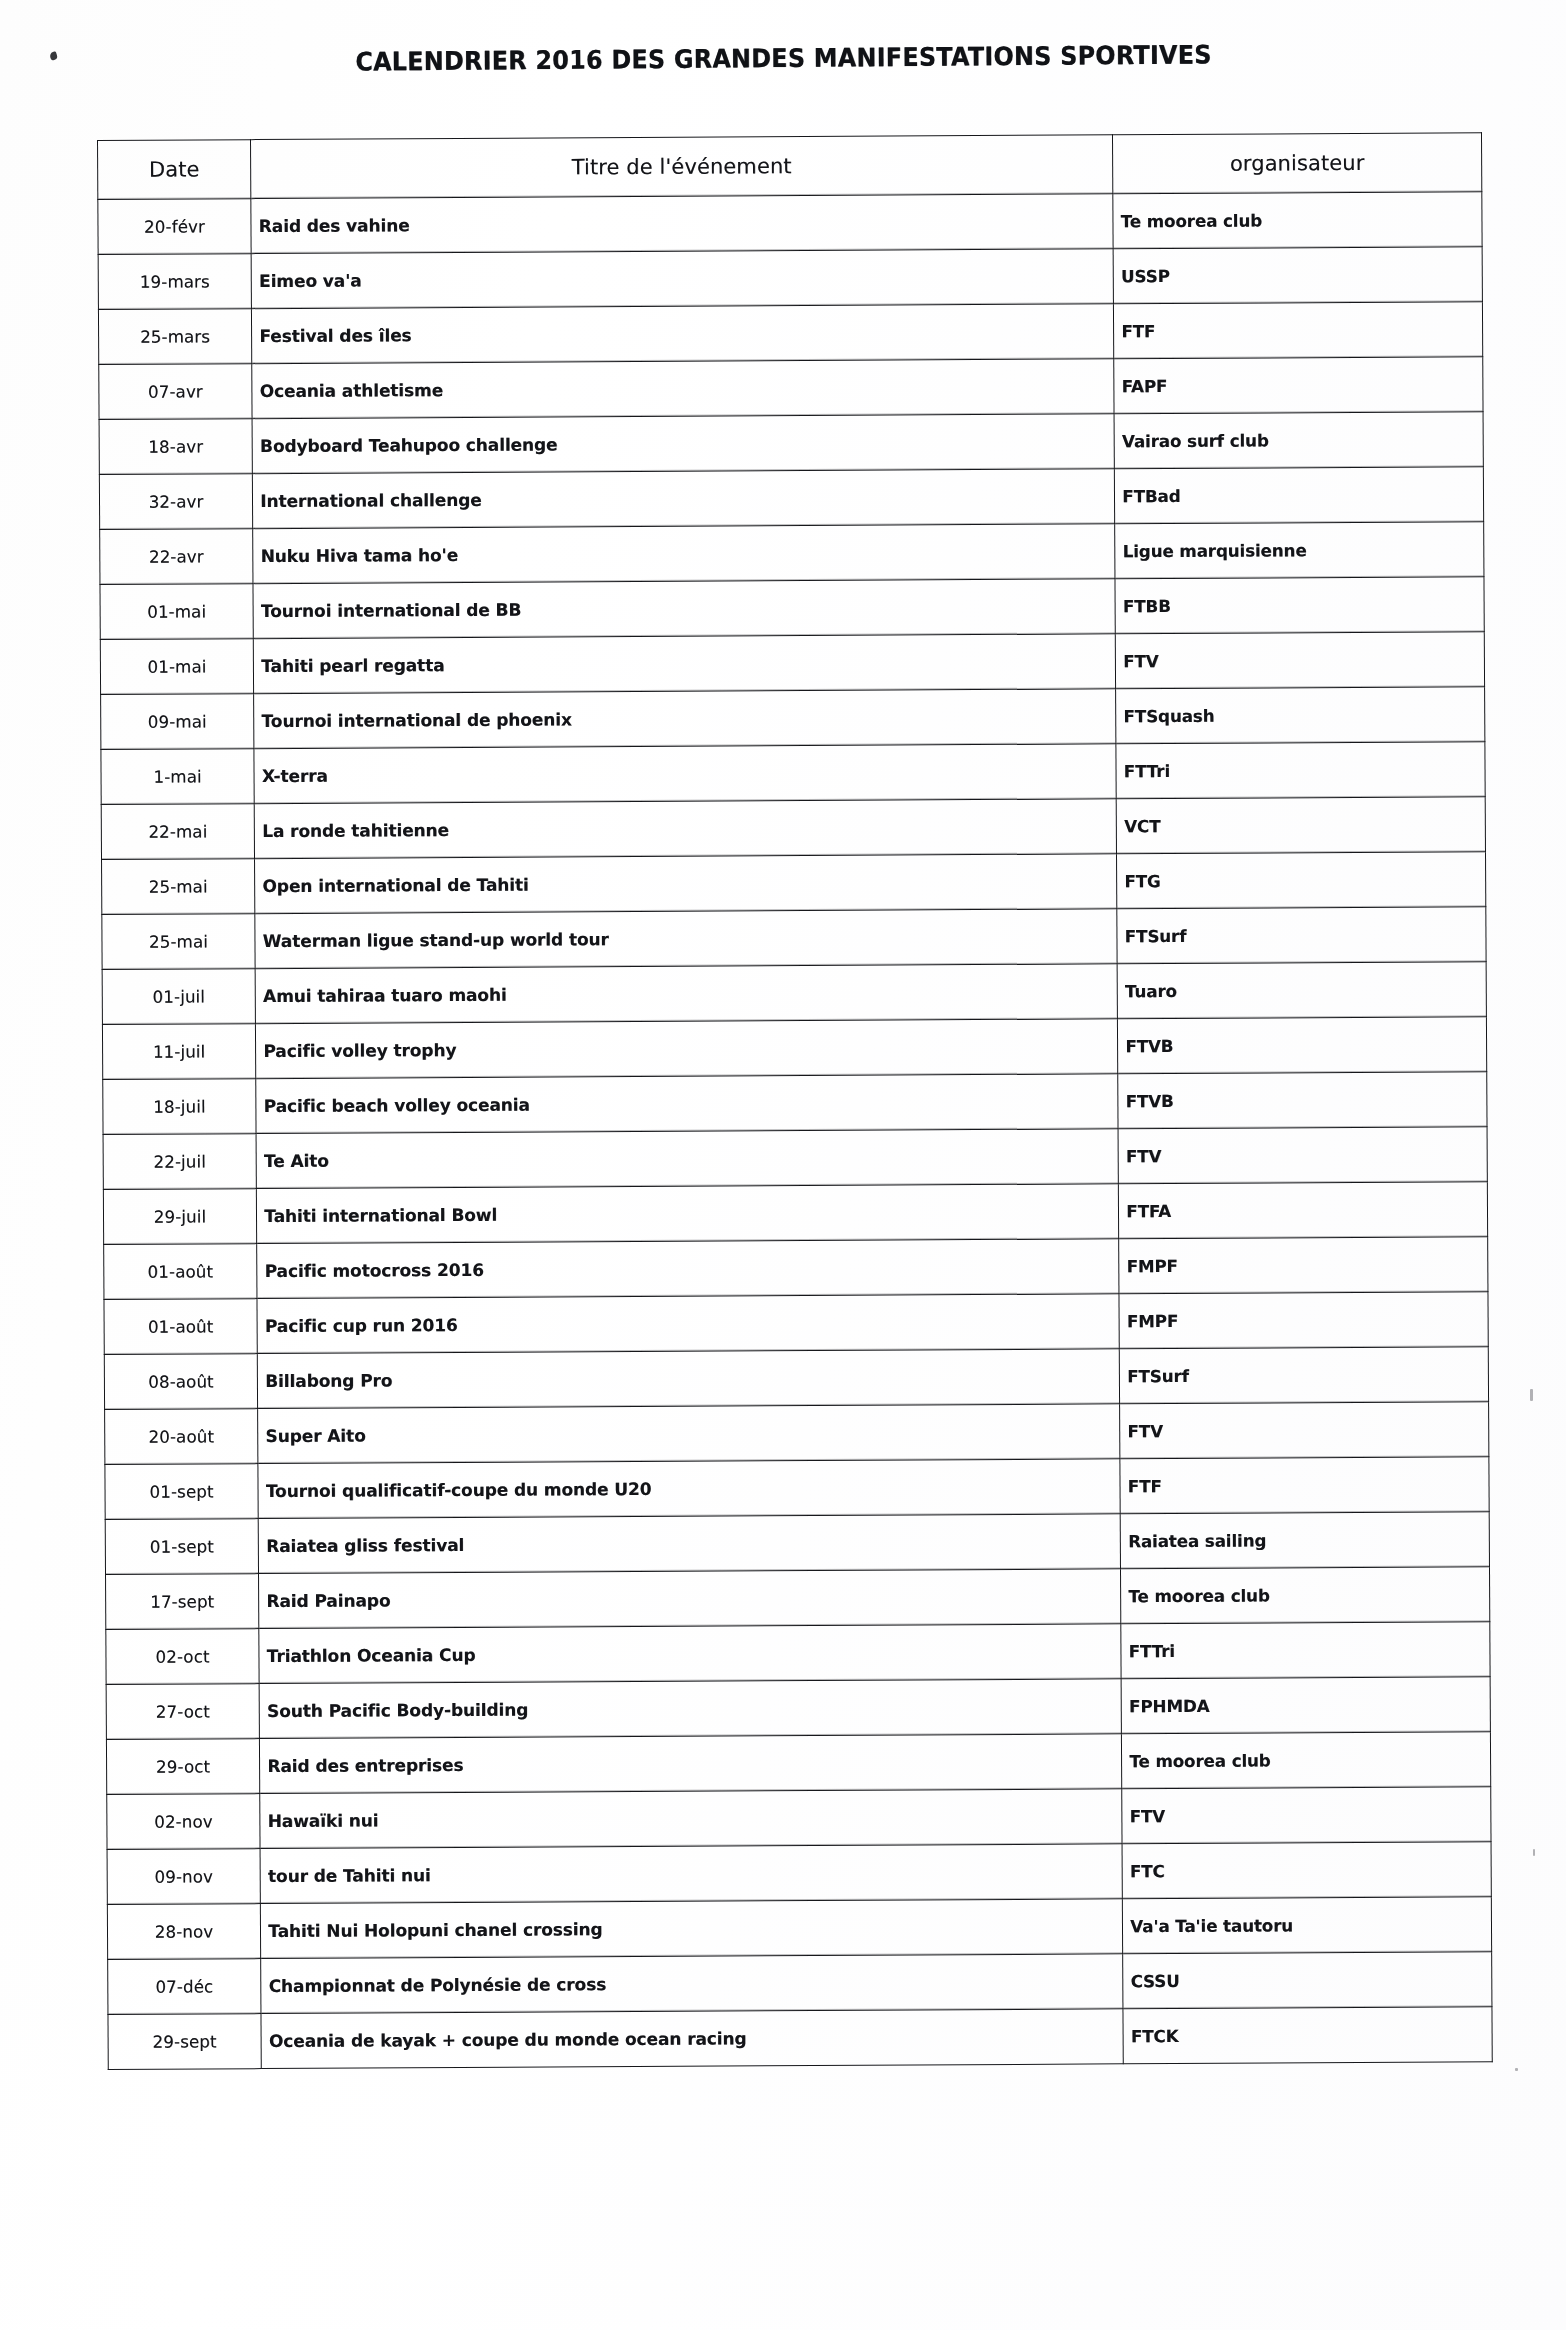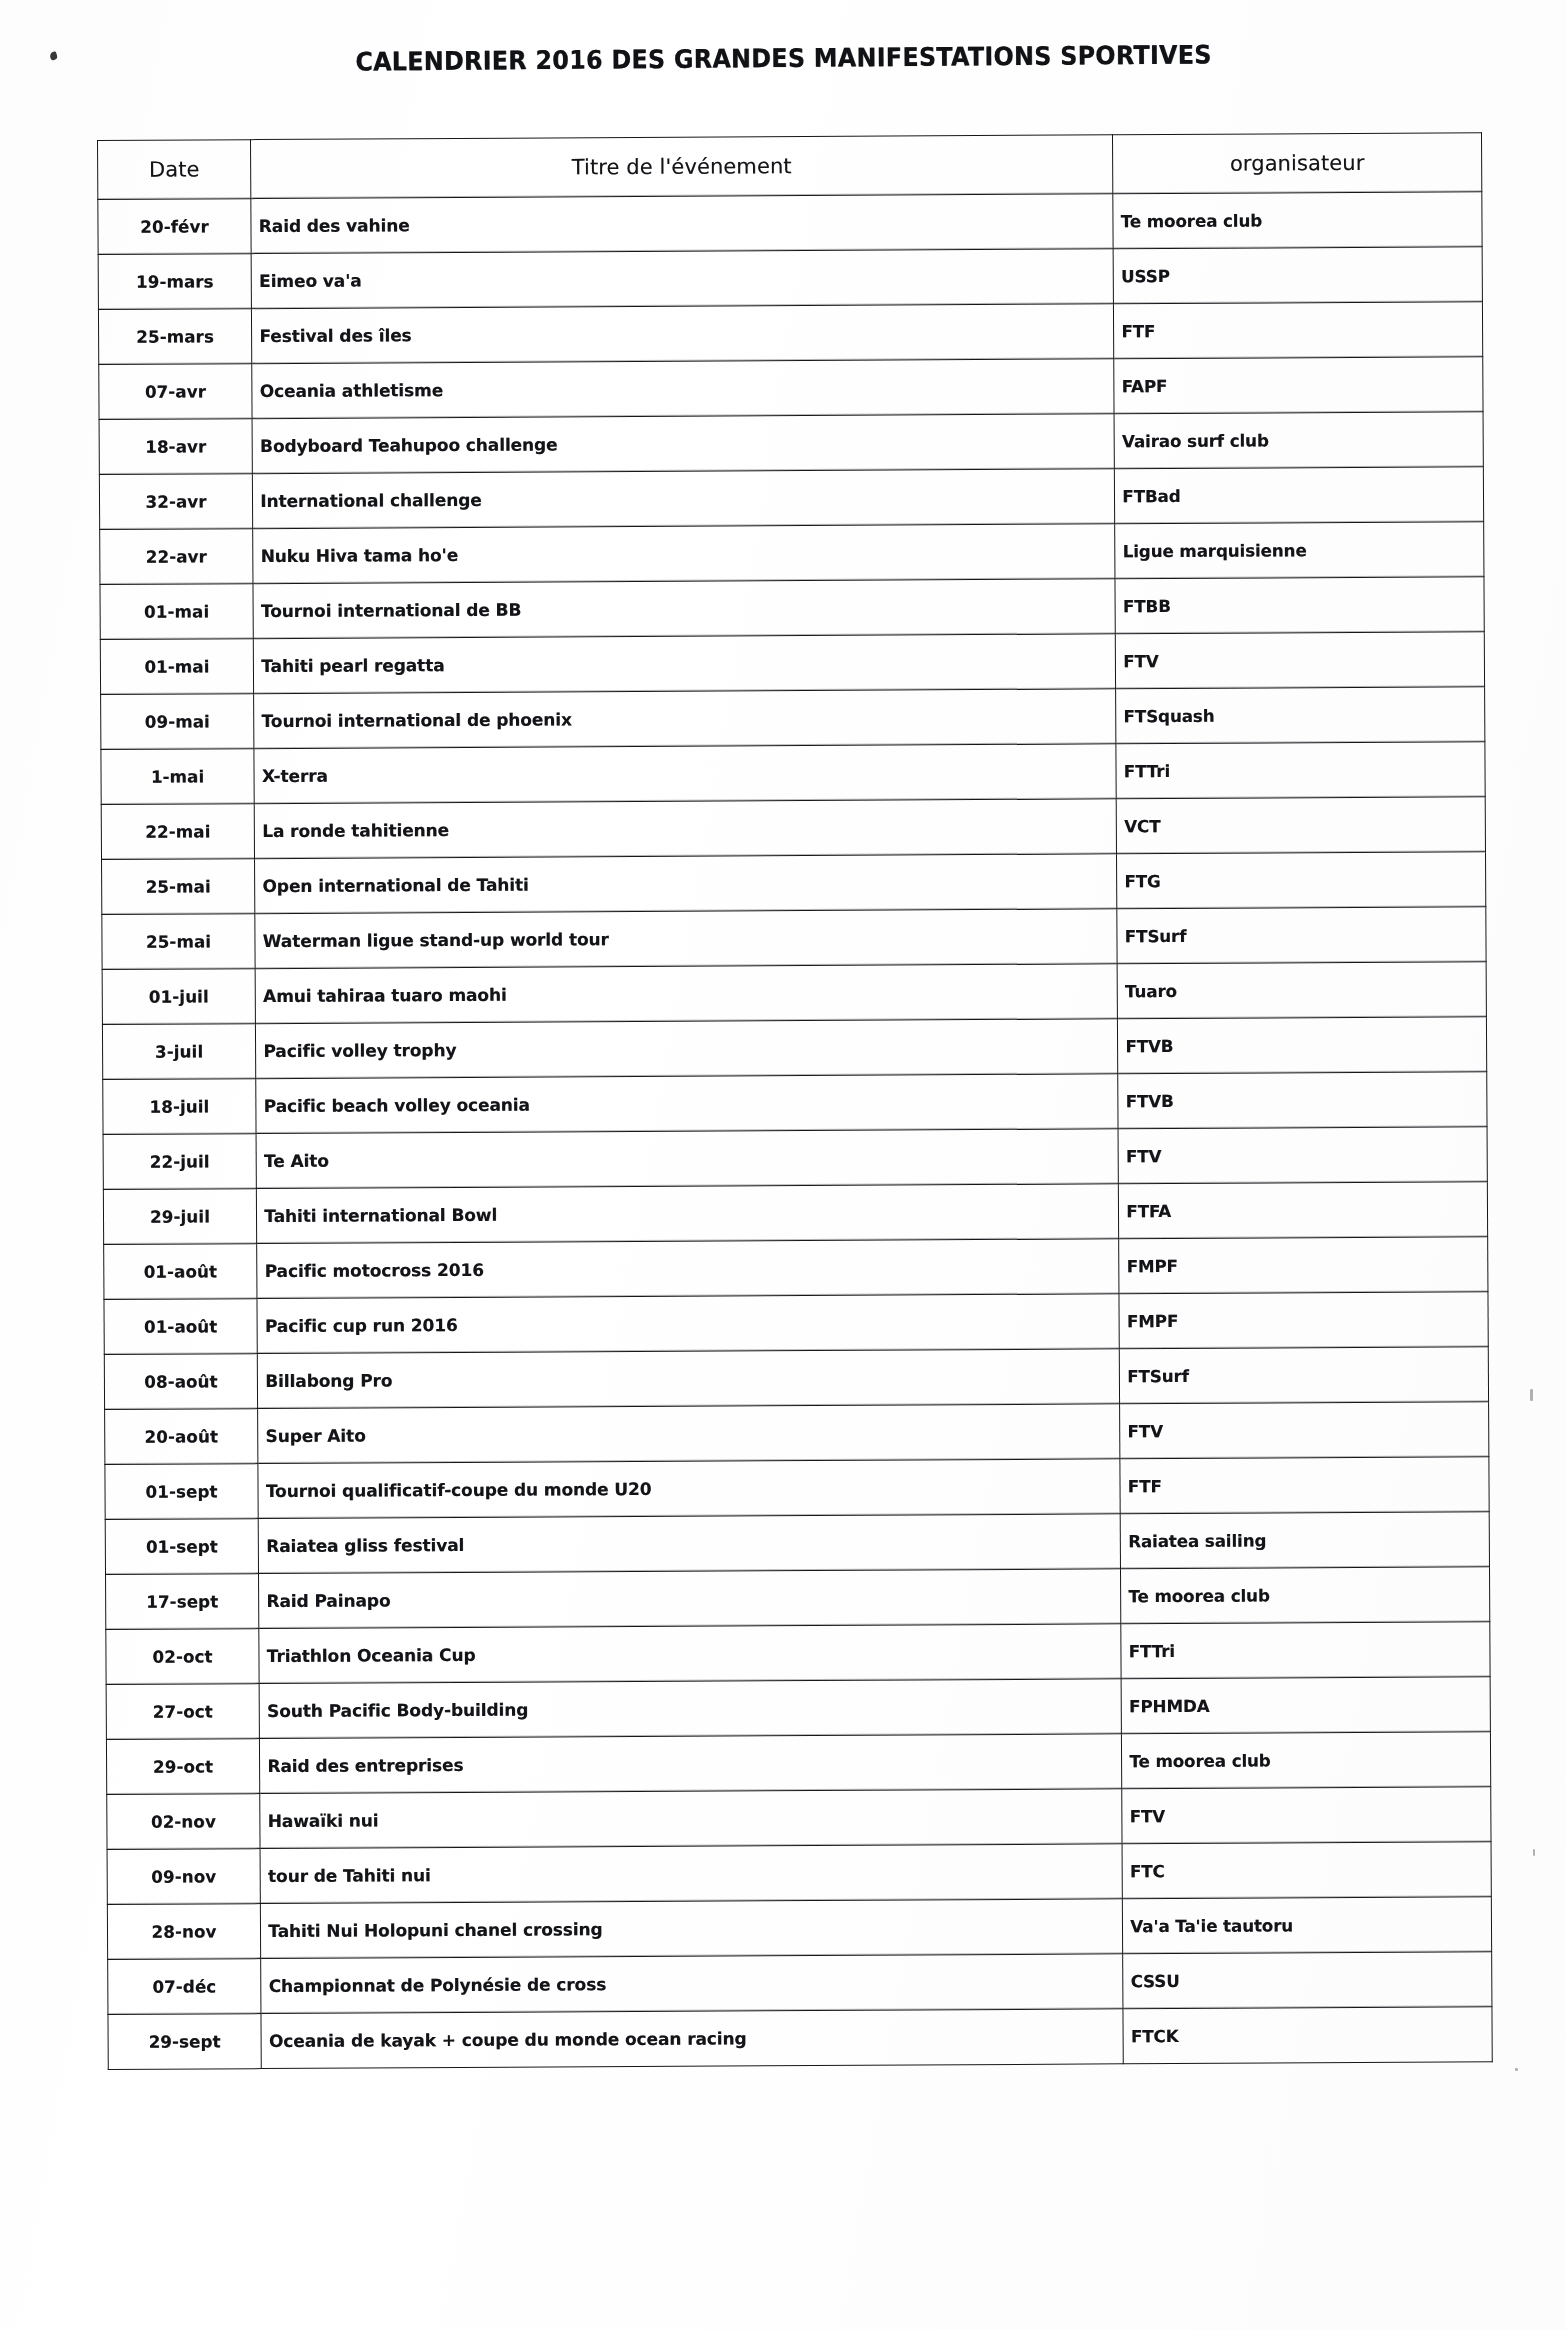--- a/index.html
+++ b/index.html
@@ -93,21 +93,21 @@
     height: 58px;
     font-weight: 400;
     font-size: 21px;
     text-align: center;
     letter-spacing: 0.1px;
     text-shadow: 0.3px 0 0 rgba(22,22,26,.42);
   }
 
   td.date-cell {
     text-align: center;
-    font-weight: 700;
+    font-weight: 400;
     font-size: 16.7px;
     letter-spacing: 0.1px;
     text-shadow: 0.3px 0 0 rgba(22,22,26,.45);
   }
 
   td.title-cell {
     text-align: left;
     font-weight: 700;
     font-size: 17px;
     padding-left: 11.5px;
@@ -231,21 +231,21 @@
             <td class="date-cell">25-mai</td>
             <td class="title-cell">Waterman ligue stand-up world tour</td>
             <td class="org-cell">FTSurf</td>
           </tr>
           <tr>
             <td class="date-cell">01-juil</td>
             <td class="title-cell">Amui tahiraa tuaro maohi</td>
             <td class="org-cell">Tuaro</td>
           </tr>
           <tr>
-            <td class="date-cell">3-juil</td>
+            <td class="date-cell">11-juil</td>
             <td class="title-cell">Pacific volley trophy</td>
             <td class="org-cell">FTVB</td>
           </tr>
           <tr>
             <td class="date-cell">18-juil</td>
             <td class="title-cell">Pacific beach volley oceania</td>
             <td class="org-cell">FTVB</td>
           </tr>
           <tr>
             <td class="date-cell">22-juil</td>

